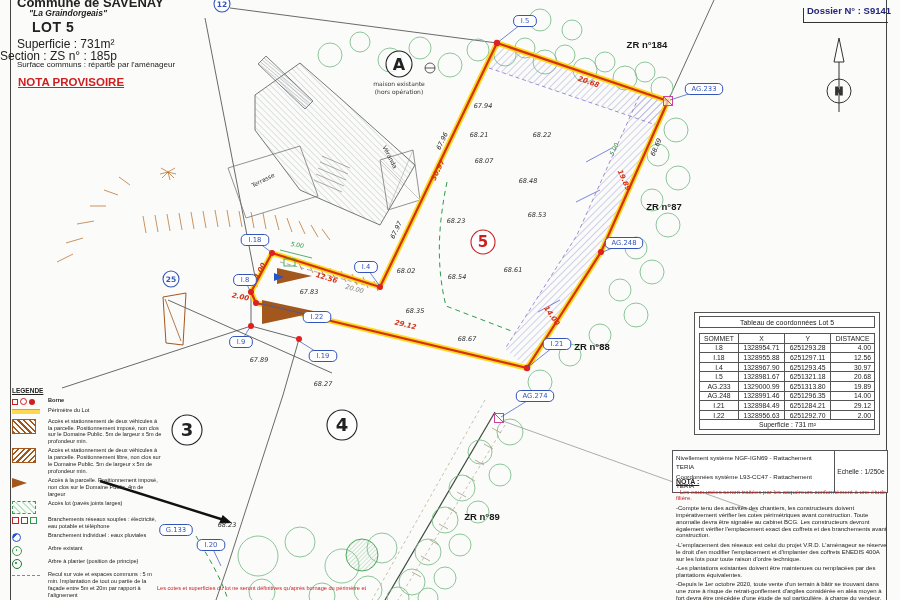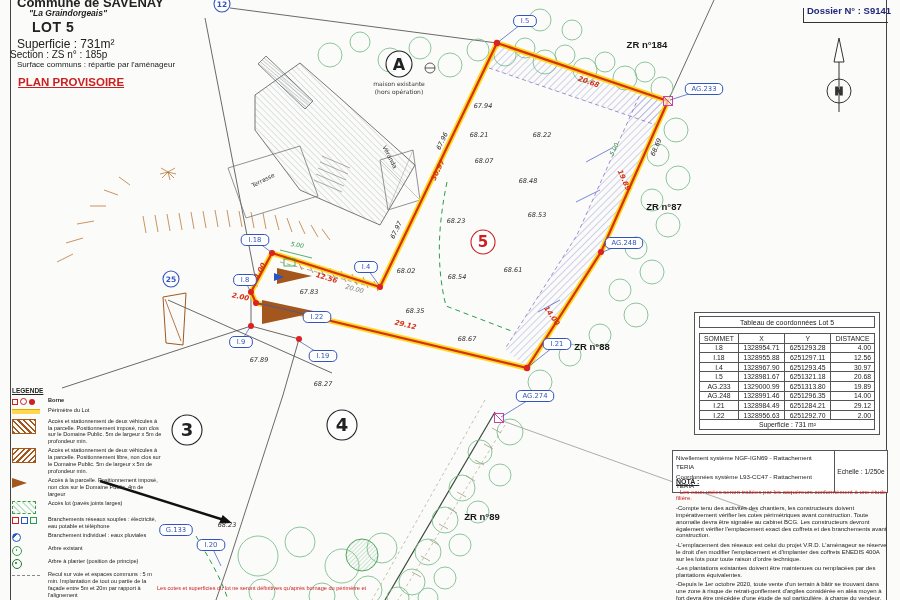--- a/index.html
+++ b/index.html
@@ -5,21 +5,21 @@
   html,body{margin:0;padding:0;width:900px;height:600px;overflow:hidden;background:#fbfbfa;
     font-family:"Liberation Sans",sans-serif;color:#222;position:relative}
   .abs{position:absolute}
   
   .frame{position:absolute;top:0;width:1px;height:600px;background:#444}
   
   .t-commune{left:17px;top:-5px;font-size:13px;font-weight:bold}
   .t-lieu{left:29px;top:8px;font-size:8.5px;font-style:italic;font-weight:bold}
   .t-lot{left:32px;top:19px;font-size:14px;font-weight:bold;letter-spacing:.5px}
   .t-sup{left:17px;top:37px;font-size:12px}
-  .t-sec{left:10px;top:49px;font-size:10px}
+  .t-sec{left:0;top:49px;font-size:12px}
   .t-sur{left:17px;top:60px;font-size:8px}
   .t-plan{left:18px;top:76px;font-size:11.5px;font-weight:bold;color:#cc2020;text-decoration:underline}
   
   .dossier{left:803px;top:8px;width:84px;height:14px;border-left:1.5px solid #333;border-bottom:1.5px solid #333}
   .dossier span{position:absolute;left:3px;top:-3px;font-size:9.5px;font-weight:bold;color:#23277a;white-space:nowrap}
   
   .coord-wrap{left:694px;top:312px;width:186px;border:1px solid #555;background:#fff;padding:3px 4px 4px;box-sizing:border-box}
   .coord-title{border:1px solid #555;font-size:7px;text-align:center;padding:1.5px 0;margin-bottom:5px}
   .coord-wrap table{width:100%;border-collapse:collapse;font-size:6.8px}
   .coord-wrap th,.coord-wrap td{border:.5px solid #555;text-align:center;padding:.8px 1px;font-weight:normal}
@@ -389,21 +389,21 @@
 
 <div class="frame" style="left:10px"></div>
 <div class="frame" style="left:886px"></div>
 
 <div class="abs t-commune">Commune de SAVENAY</div>
 <div class="abs t-lieu">"La Graindorgeais"</div>
 <div class="abs t-lot">LOT 5</div>
 <div class="abs t-sup">Superficie : 731m²</div>
 <div class="abs t-sec">Section : ZS      n° : 185p</div>
 <div class="abs t-sur">Surface communs : répartie par l'aménageur</div>
-<div class="abs t-plan">PLAN PROVISOIRE</div>
+<div class="abs t-plan">NOTA PROVISOIRE</div>
 
 <div class="abs dossier">
   <span>Dossier N° : S9141</span>
 </div>
 
 <div class="abs coord-wrap">
   <div class="coord-title">Tableau de coordonnées Lot 5</div>
   <table>
     <thead>
         <tr id="coord-head">

